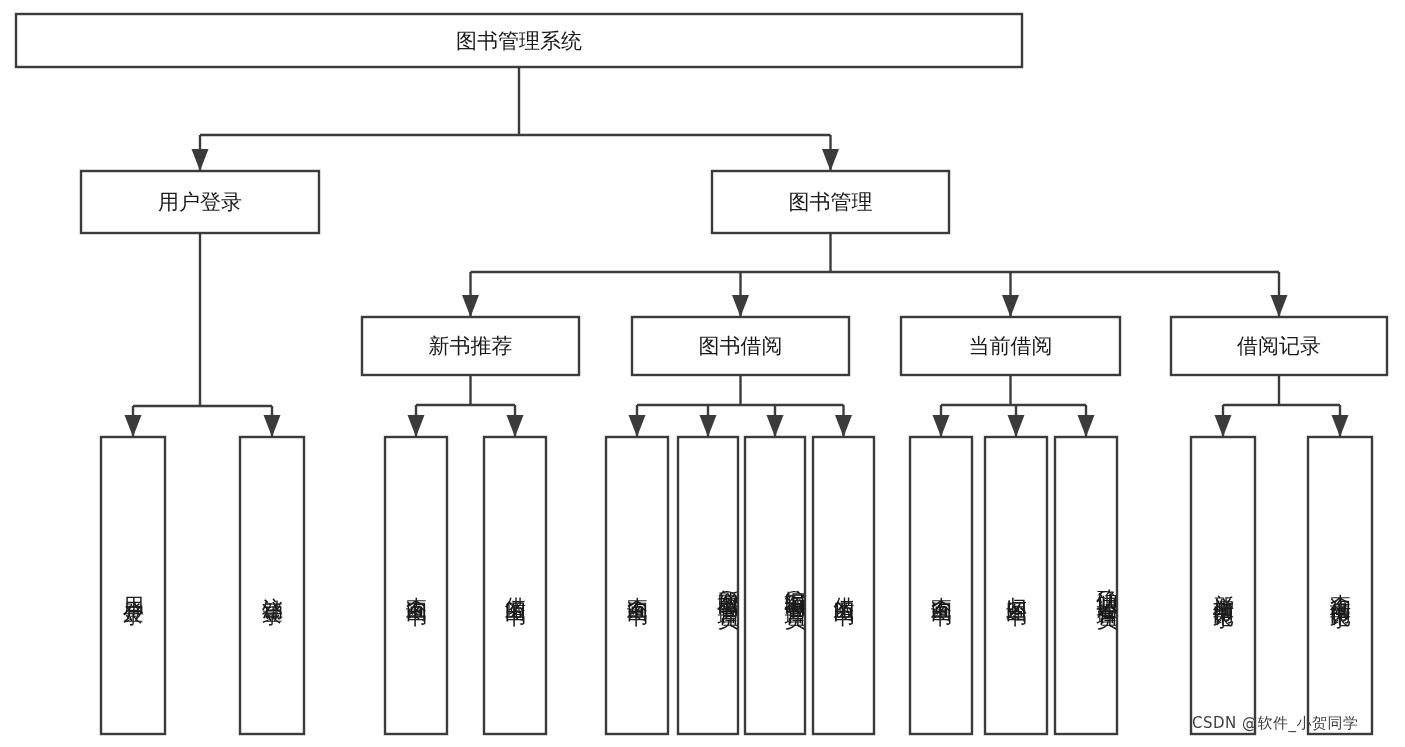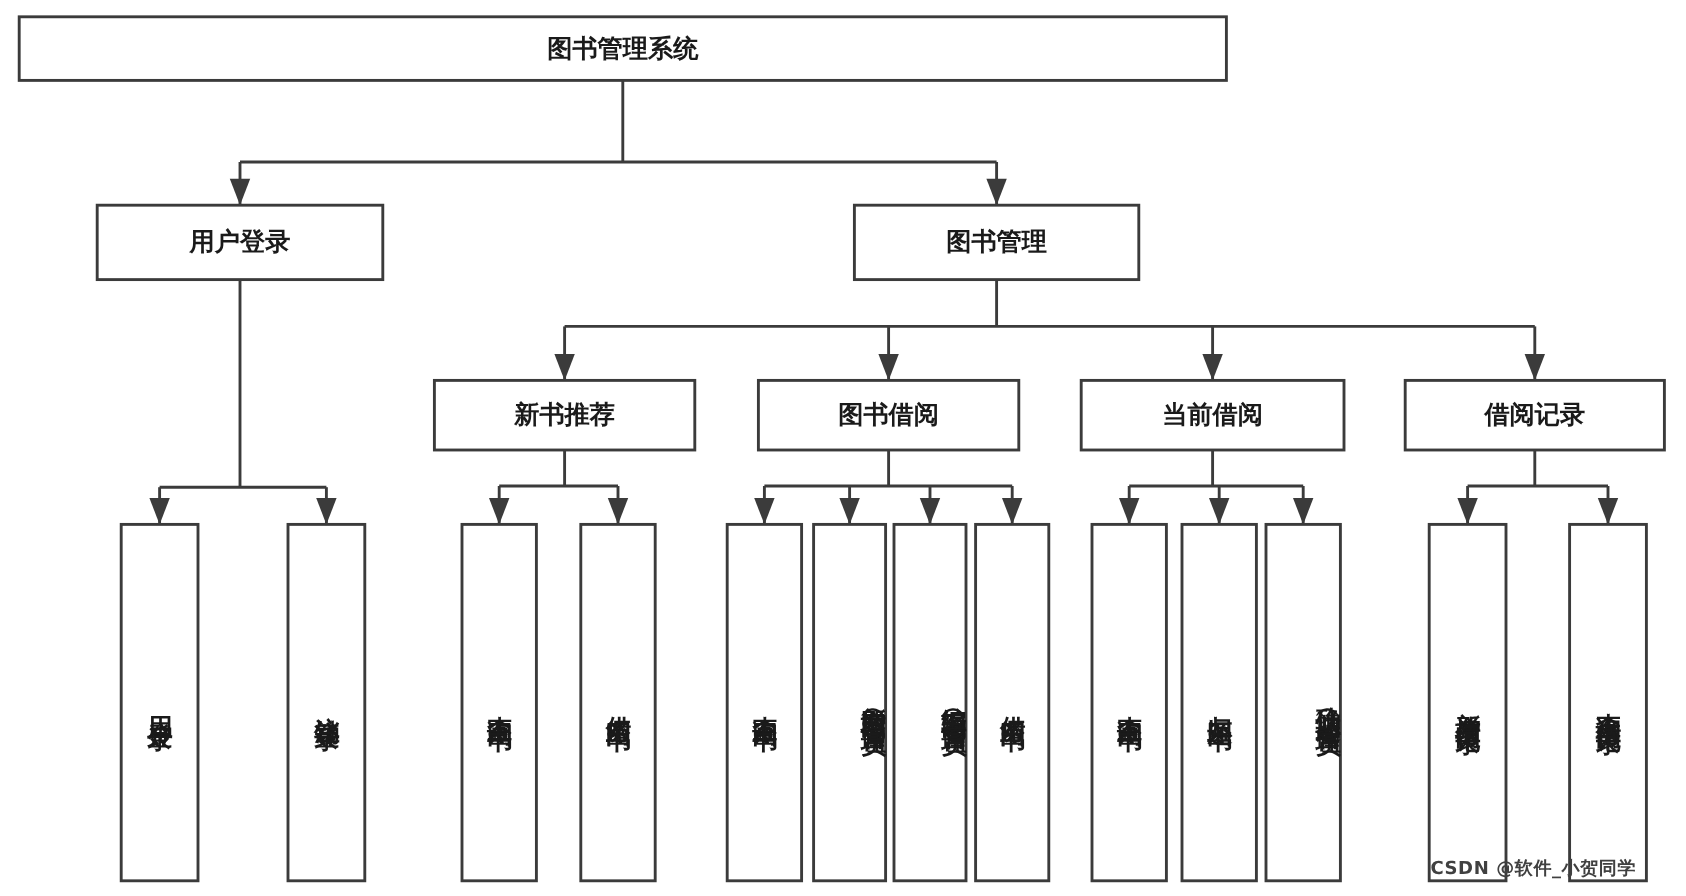--- a/index.html
+++ b/index.html
@@ -11,21 +11,20 @@
     width: 1405px;
     height: 747px;
     font-family: "DejaVu Sans", "Liberation Sans", sans-serif;
     overflow: hidden;
     position: relative;
   }
   #diagram-root {
     position: relative;
     width: 1405px;
     height: 747px;
-    font-weight: bold;
   }
   svg#tree-svg {
     position: absolute;
     top: 0;
     left: 0;
     width: 1405px;
     height: 747px;
     display: block;
   }
   .node-box {

